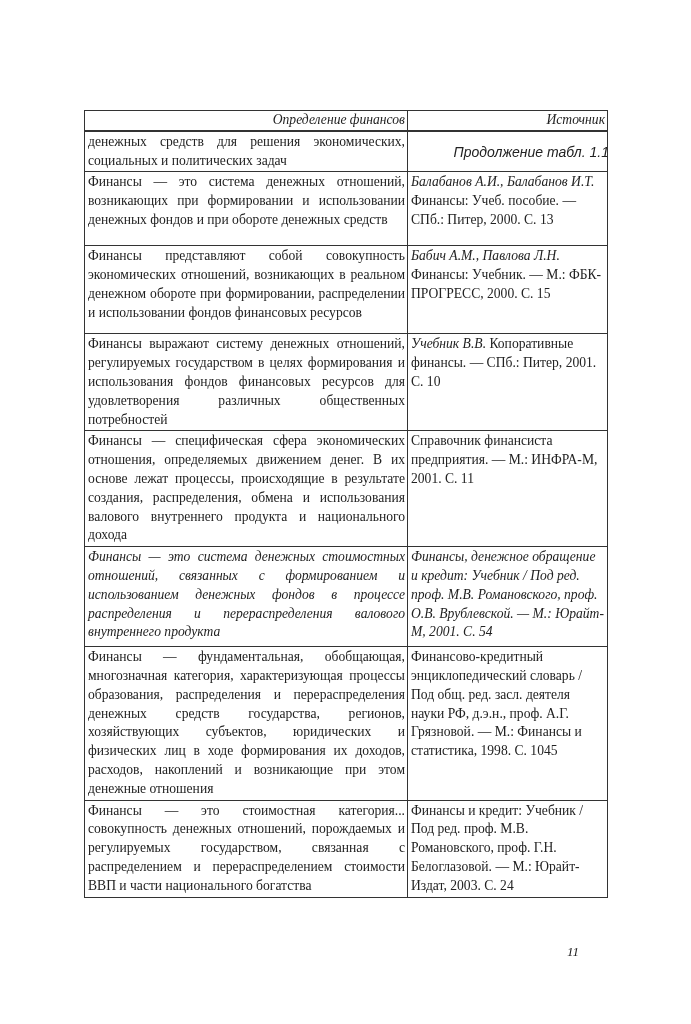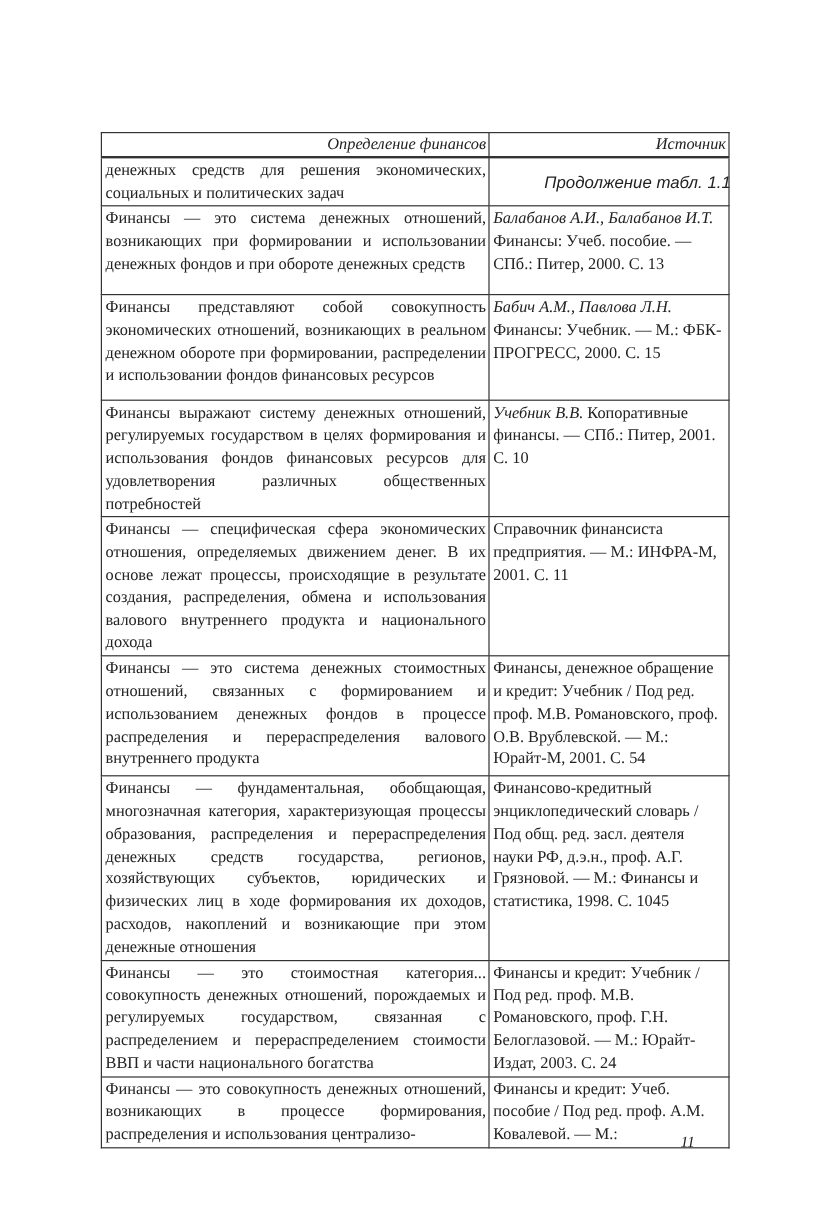--- a/index.html
+++ b/index.html
@@ -17,21 +17,21 @@
   table.fin th { font-weight: normal; font-style: italic; text-align: right;
                  height: 17px; padding: 0 2px; font-size: 13.6px; }
   table.fin thead tr { border-bottom: 2px solid #333; }
   td.def { text-align: justify; text-align-last: left; hyphens: auto; }
   td.src { text-align: left; }
   .auth { font-style: italic; }
   .page-number { position: absolute; top: 944px; left: 567px;
                  font-family: Liberation Serif, serif;
                  font-style: italic; font-size: 13px; color: #222; }
   tr.r0 { height: 40px; } tr.r1 { height: 74px; padding-left: 47px; } tr.r2 { height: 88px; }
-  tr.r3 { height: 87px; } tr.r4 { height: 107px; } tr.r5 { height: 100px; }
+  tr.r3 { height: 87px; } tr.r4 { height: 107px; } tr.r5 { height: 100px; font-style: italic; }
   tr.r6 { height: 141px; } tr.r7 { height: 91px; padding-left: 48px; } tr.r8 { height: 54px; }
 </style>
 </head>
 <body>
 
 <div class="caption">Продолжение табл. 1.1</div>
 
 <table class="fin">
   <colgroup>
       <col class="c1">
@@ -69,20 +69,16 @@
       <td class="src"><span class="auth"></span><span>Финансы, денежное обращение и кредит: Учебник / Под ред. проф. М.В. Романовского, проф. О.В. Врублевской. — М.: Юрайт-М, 2001. С. 54</span></td>
     </tr>
     <tr class="r6">
       <td class="def">Финансы — фундаментальная, обобщающая, многозначная категория, характеризующая процессы образования, распределения и перераспределения денежных средств государства, регионов, хозяйствующих субъектов, юридических и физических лиц в ходе формирования их доходов, расходов, накоплений и возникающие при этом денежные отношения</td>
       <td class="src"><span class="auth"></span><span>Финансово-кредитный энциклопедический словарь / Под общ. ред. засл. деятеля науки РФ, д.э.н., проф. А.Г. Грязновой. — М.: Финансы и статистика, 1998. С. 1045</span></td>
     </tr>
     <tr class="r7">
       <td class="def">Финансы — это стоимостная категория... совокупность денежных отношений, порождаемых и регулируемых государством, связанная с распределением и перераспределением стоимости ВВП и части национального богатства</td>
       <td class="src"><span class="auth"></span><span>Финансы и кредит: Учебник / Под ред. проф. М.В. Романовского, проф. Г.Н. Белоглазовой. — М.: Юрайт-Издат, 2003. С. 24</span></td>
     </tr>
-    <tr class="r8">
-      <td class="def">Финансы — это совокупность денежных отношений, возникающих в процессе формирования, распределения и использования централизо-</td>
-      <td class="src"><span class="auth"></span><span>Финансы и кредит: Учеб. пособие / Под ред. проф. А.М. Ковалевой. — М.:</span></td>
-    </tr>
   </tbody>
 </table>
 
 <div class="page-number">11</div>
 
 </body></html>

